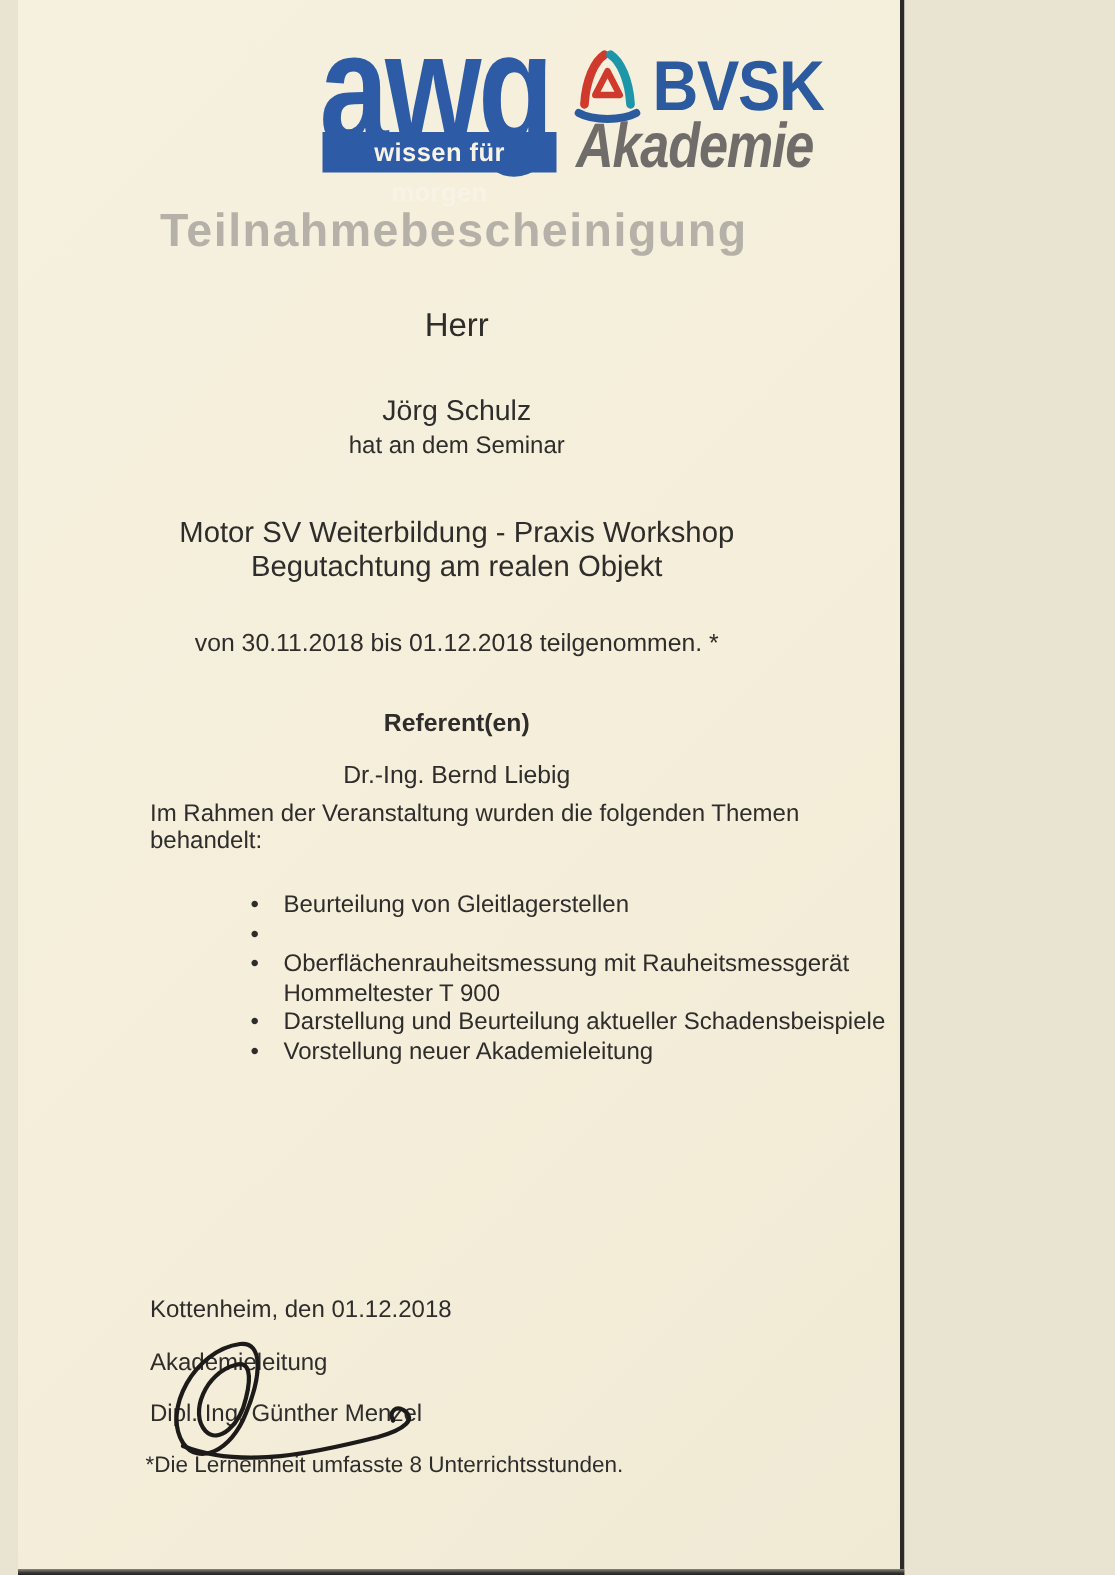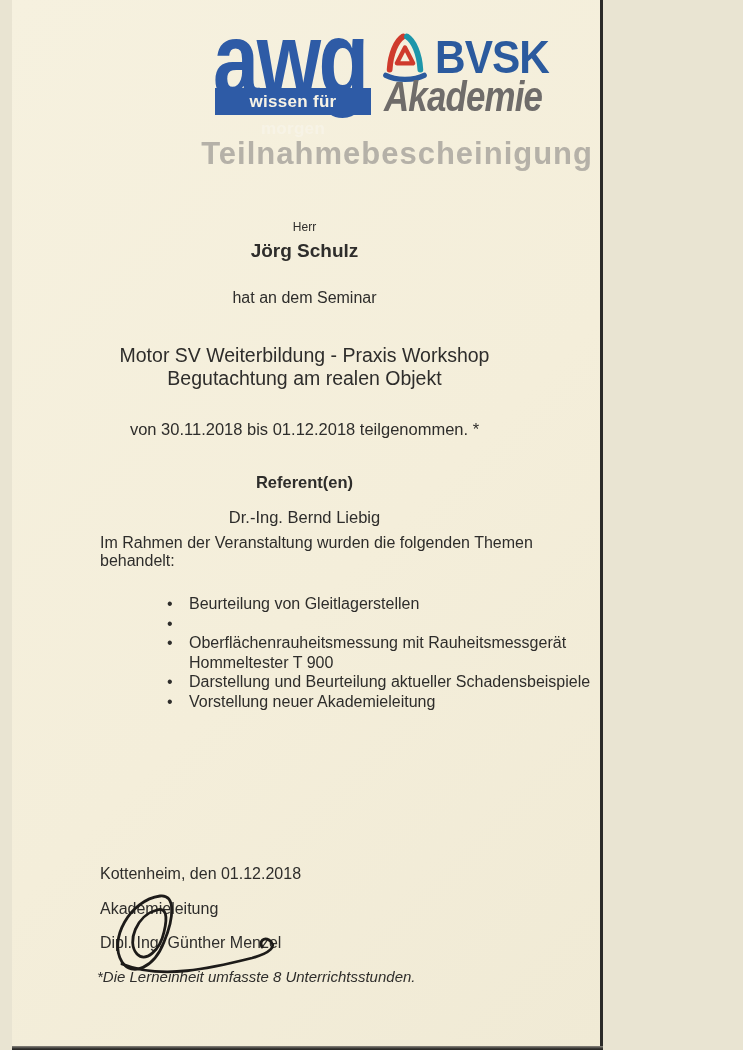--- a/index.html
+++ b/index.html
@@ -53,29 +53,29 @@
   .bvsk-sub {
     position: absolute; left: 372px; top: 76px;
     font-size: 42px; font-weight: bold; font-style: italic; line-height: 1;
     color: #6f6c6a; letter-spacing: -1px;
     transform: scaleX(0.83); transform-origin: 0 0;
   }
 
   
   .doc-title {
     position: absolute; left: 0; right: 10px; top: 136px;
-    text-align: right;
+    text-align: center;
     font-size: 31px; font-weight: bold; letter-spacing: 1px;
     color: #b5b1a8;
   }
 
   
   .c { position: absolute; left: 0; right: 6px; text-align: center; }
-  .salutation   { top: 220px; font-size: 12px; }
-  .recipient    { top: 240px; font-size: 19px; font-weight: bold; }
+  .salutation   { top: 204px; font-size: 22px; }
+  .recipient    { top: 264px; font-size: 19px; }
   .lead-in      { top: 289px; font-size: 16px; }
   .seminar-title{ top: 344px; font-size: 19.5px; line-height: 22.5px; }
   .participation{ top: 420px; font-size: 16.5px; }
   .ref-heading  { top: 473px; font-size: 16.5px; font-weight: bold; }
   .ref-name     { top: 508px; font-size: 16.5px; }
 
   
   .topics-intro {
     position: absolute; left: 88px; top: 534px;
     font-size: 16px;
@@ -91,21 +91,21 @@
   .topics .dot {
     width: 22px; flex: 0 0 22px;
     font-size: 16px; line-height: 19.6px;
   }
   .topics .txt { white-space: pre-line; }
 
   
   .place-date { position: absolute; left: 88px; top: 865px; font-size: 16px; }
   .role       { position: absolute; left: 88px; top: 900px; font-size: 16px; }
   .signer     { position: absolute; left: 88px; top: 934px; font-size: 16px; }
-  .footnote   { position: absolute; left: 85px; top: 968px; font-size: 15px; font-style: italic; }
+  .footnote   { position: absolute; left: 85px; top: 968px; font-size: 15px; }
   .signature  { position: absolute; left: 92px; top: 888px; }
 </style>
 </head>
 <body>
 
 <div class="page">
 
   <div class="awg-word">awg</div>
   <div class="awg-bar">wissen für morgen</div>
 

